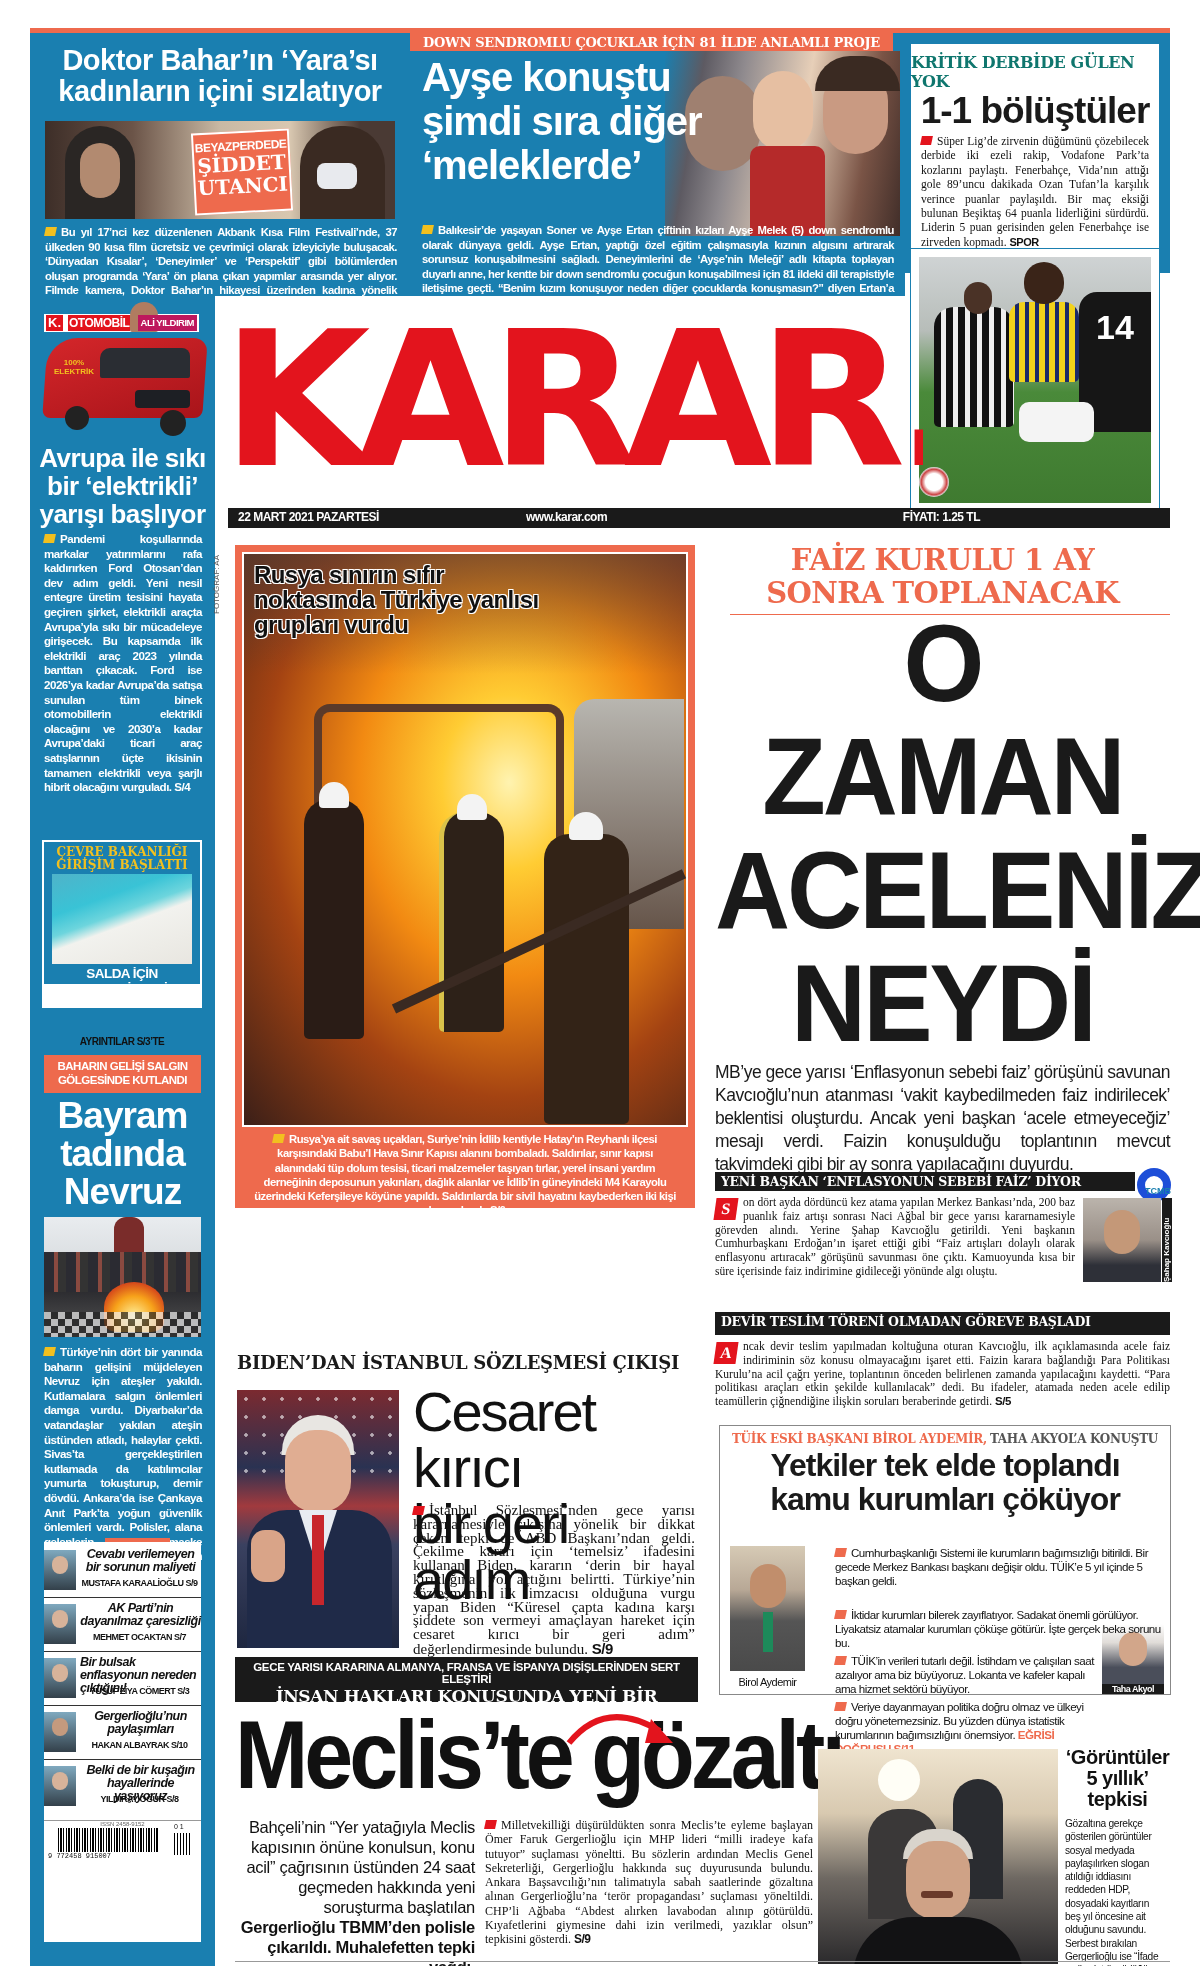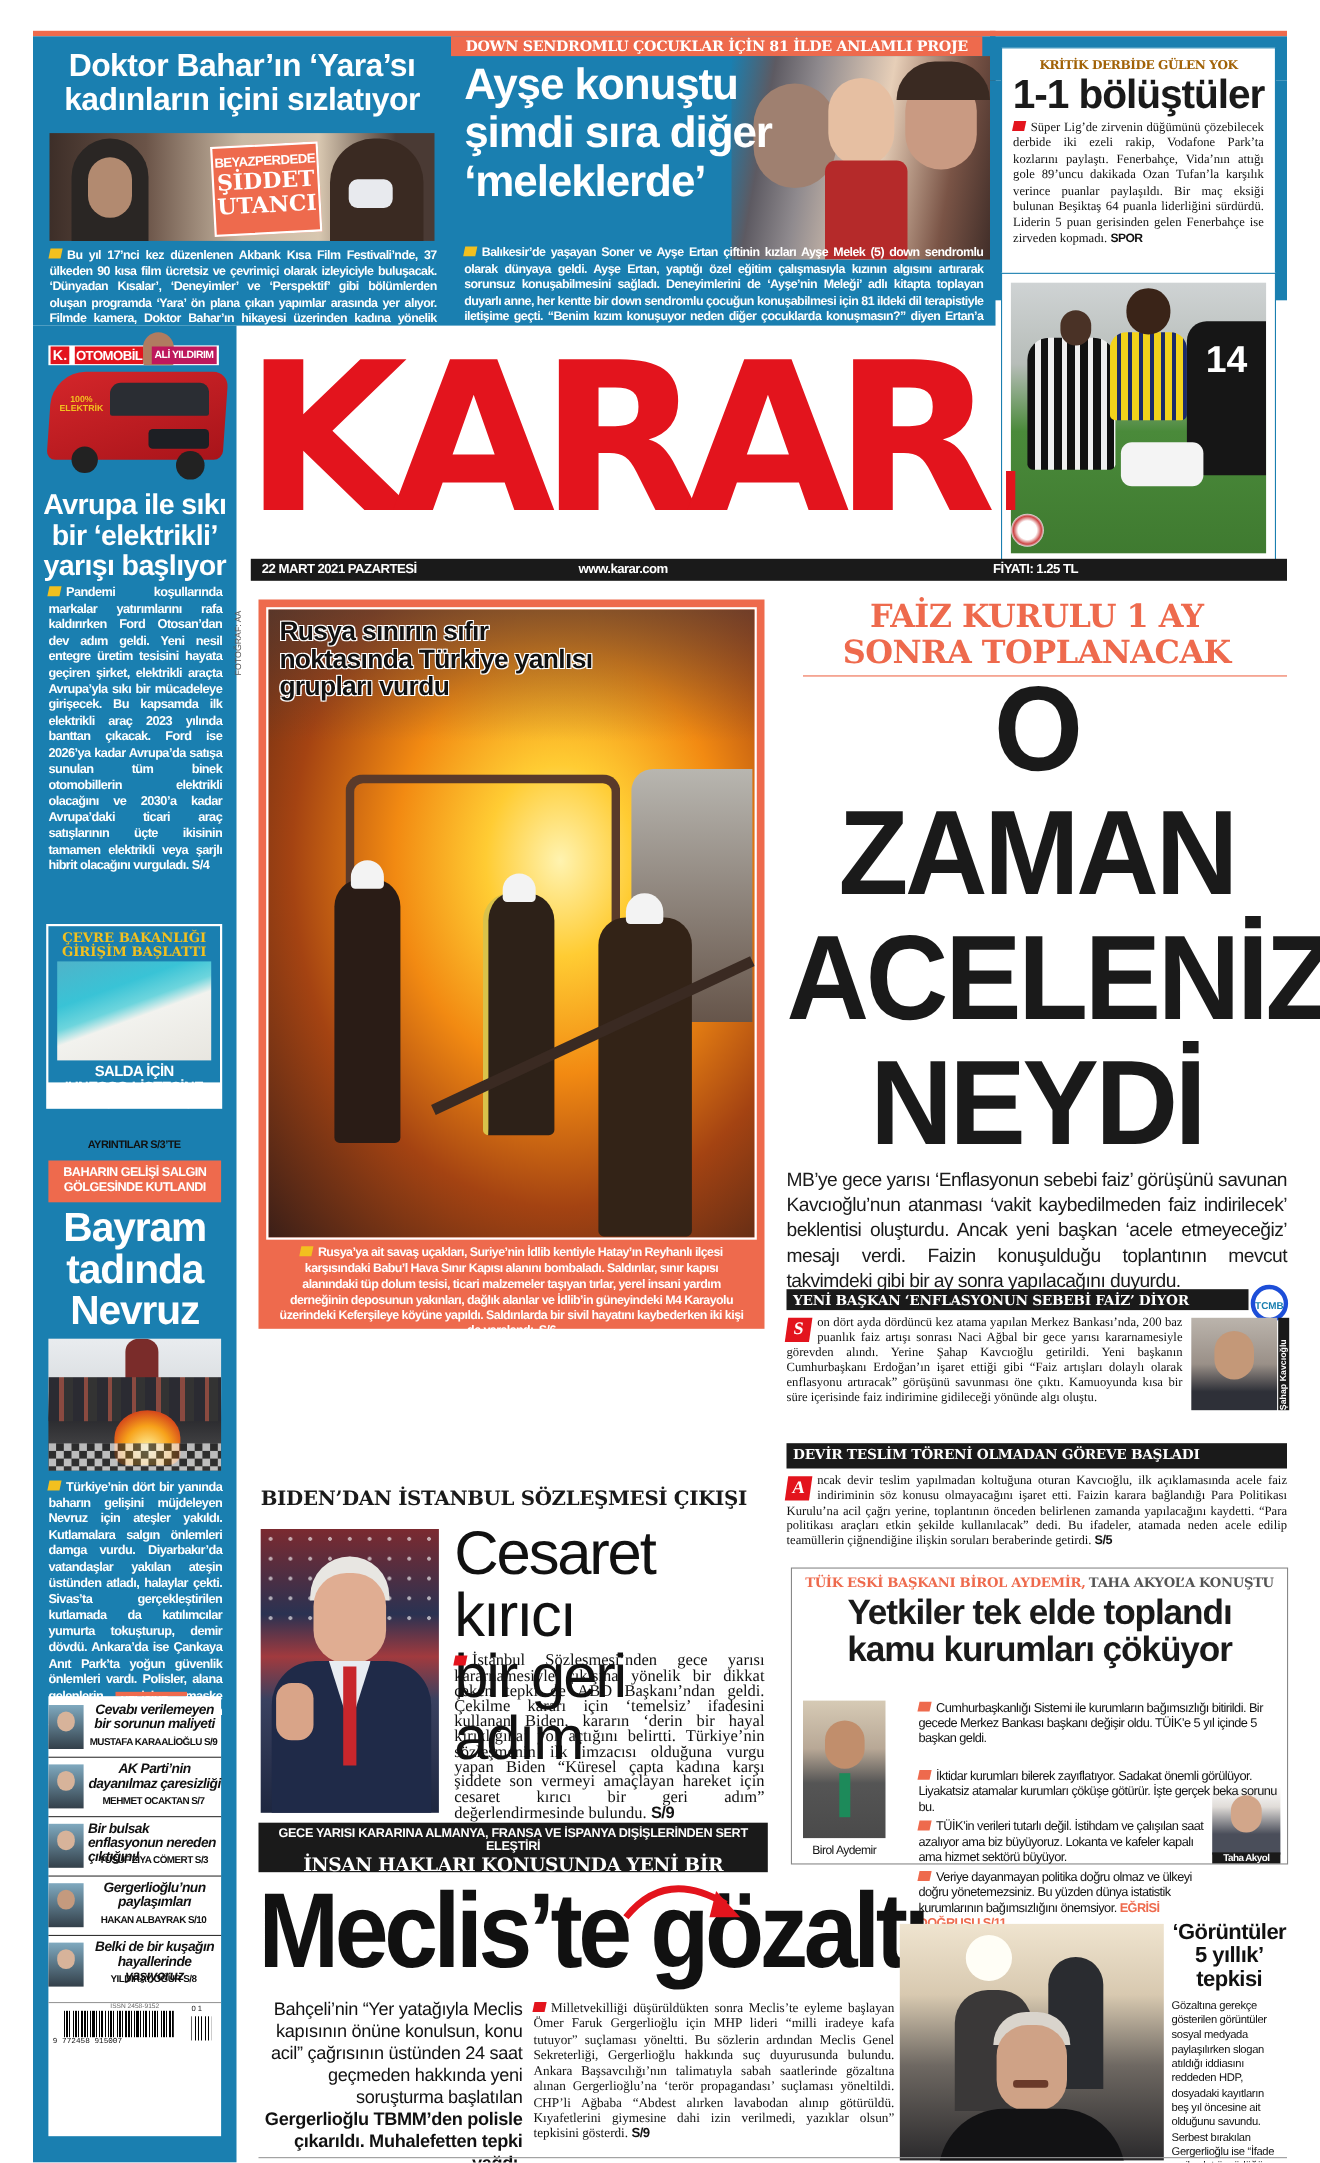--- a/index.html
+++ b/index.html
@@ -61,21 +61,21 @@
     <span class="t">şimdi sıra diğer</span>
     <span class="t">‘meleklerde’</span>
   </div>
   <p class="abs cond wh" style="left:12px;top:190px;width:472px;font-size:11.3px;line-height:14.5px;font-weight:bold;text-align:justify">
     <span class="bullet-y"></span><span>Balıkesir’de yaşayan Soner ve Ayşe Ertan çiftinin kızları Ayşe Melek (5) down sendromlu olarak dünyaya geldi. Ayşe Ertan, yaptığı özel eğitim çalışmasıyla kızının algısını artırarak sorunsuz konuşabilmesini sağladı. Deneyimlerini de ‘Ayşe’nin Meleği’ adlı kitapta toplayan duyarlı anne, her kentte bir down sendromlu çocuğun konuşabilmesi için 81 ildeki dil terapistiyle iletişime geçti. “Benim kızım konuşuyor neden diğer çocuklarda konuşmasın?” diyen Ertan’a destek yağdı.</span> <span>S/3</span>
   </p>
 </div>
 
 <div class="abs blue" style="left:900px;top:33px;width:270px;height:40px"></div>
 <div class="abs" style="left:910px;top:43px;width:250px;height:222px;background:#fff;border:1px solid #1a7fb0;border-bottom:none">
-  <div class="slab" style="color:#a16207;font-size:11px;text-align:center;margin-top:9px;letter-spacing:-0.4px">KRİTİK DERBİDE GÜLEN YOK</div>
+  <div class="slab" style="color:#0f766e;font-size:16px;text-align:left;margin-top:9px;letter-spacing:-0.4px">KRİTİK DERBİDE GÜLEN YOK</div>
   <div class="cond" style="font-weight:bold;font-size:37px;text-align:center;line-height:40px;letter-spacing:-1px;color:#1a1a1a">1-1 bölüştüler</div>
   <p class="serif" style="margin:3px 10px 0 10px;font-size:11.5px;line-height:14.4px;text-align:justify">
     <span class="bullet-r"></span><span>Süper Lig’de zirvenin düğümünü çözebilecek derbide iki ezeli rakip, Vodafone Park’ta kozlarını paylaştı. Fenerbahçe, Vida’nın attığı gole 89’uncu dakikada Ozan Tufan’la karşılık verince puanlar paylaşıldı. Bir maç eksiği bulunan Beşiktaş 64 puanla liderliğini sürdürdü. Liderin 5 puan gerisinden gelen Fenerbahçe ise zirveden kopmadı.</span> <b class="cond" style="font-size:11px">SPOR</b>
   </p>
 </div>
 <div class="abs blue" style="left:900px;top:73px;width:10px;height:200px"></div>
 <div class="abs blue" style="left:1160px;top:73px;width:10px;height:200px"></div>
 <div class="abs" style="left:910px;top:248px;width:250px;height:270px;background:#fff;border:1px solid #1a7fb0;padding:8px">
   <div class="photo" style="width:232px;height:246px;position:relative;background:linear-gradient(180deg,#cfd3d4 0%,#b7bdb9 30%,#4a8a3a 55%,#3f7a30 100%)">
     <div style="position:absolute;left:15px;top:50px;width:80px;height:120px;background:repeating-linear-gradient(90deg,#111 0 7px,#eee 7px 12px);border-radius:20px 20px 5px 5px"></div>
@@ -242,21 +242,21 @@
     <span class="t">ACELENİZ</span>
     <span class="t">NEYDİ</span>
   </div>
   <p class="cond" style="margin-top:12px;font-size:17.5px;line-height:23px;text-align:justify;color:#1a1a1a">MB’ye gece yarısı ‘Enflasyonun sebebi faiz’ görüşünü savunan Kavcıoğlu’nun atanması ‘vakit kaybedilmeden faiz indirilecek’ beklentisi oluşturdu. Ancak yeni başkan ‘acele etmeyeceğiz’ mesajı verdi. Faizin konuşulduğu toplantının mevcut takvimdeki gibi bir ay sonra yapılacağını duyurdu.</p>
 </div>
 
 <div class="abs" style="left:715px;top:1172px;width:455px;height:110px">
   <div style="width:420px;height:19px;background:#1a1a1a;color:#fff">
     <span class="slab" style="font-size:12.5px;line-height:19px;padding-left:6px;letter-spacing:-0.3px">YENİ BAŞKAN ‘ENFLASYONUN SEBEBİ FAİZ’ DİYOR</span>
   </div>
-  <div style="position:absolute;left:422px;top:-4px;width:34px;height:34px;border-radius:17px;border:4px solid #1d4ed8;background:#fff;color:#1a7fb0;font-weight:bold;font-size:9px;text-align:center;line-height:30px">TCMB</div>
+  <div style="position:absolute;left:422px;top:-4px;width:34px;height:34px;border-radius:17px;border:8px solid #1d4ed8;background:#fff;color:#1a7fb0;font-weight:bold;font-size:9px;text-align:center;line-height:30px">TCMB</div>
   <div style="position:absolute;left:368px;top:26px;width:78px;height:84px;background:linear-gradient(180deg,#bbb4ac 0%,#9a9088 50%,#2e3038 80%)">
     <div style="margin:12px auto 0;width:36px;height:44px;border-radius:18px;background:#c49878"></div>
   </div>
   <div style="position:absolute;left:447px;top:26px;height:84px;width:10px;background:#1a1a1a;color:#fff;font-size:8px;font-weight:bold;writing-mode:vertical-rl;transform:rotate(180deg);text-align:left">Şahap Kavcıoğlu</div>
   <p class="serif" style="position:absolute;left:0;top:24px;width:360px;font-size:11.5px;line-height:13.8px;text-align:justify">
     <span style="float:left;width:22px;height:22px;background:#e3141d;color:#fff;font-weight:bold;font-size:16px;text-align:center;line-height:22px;margin:2px 6px 0 0;transform:skewX(-8deg)">S</span><span>on dört ayda dördüncü kez atama yapılan Merkez Bankası’nda, 200 baz puanlık faiz artışı sonrası Naci Ağbal bir gece yarısı kararnamesiyle görevden alındı. Yerine Şahap Kavcıoğlu getirildi. Yeni başkanın Cumhurbaşkanı Erdoğan’ın işaret ettiği gibi “Faiz artışları dolaylı olarak enflasyonu artıracak” görüşünü savunması öne çıktı. Kamuoyunda kısa bir süre içerisinde faiz indirimine gidileceği yönünde algı oluştu.</span>
   </p>
 </div>
 
 <div class="abs" style="left:715px;top:1312px;width:455px;height:104px">

